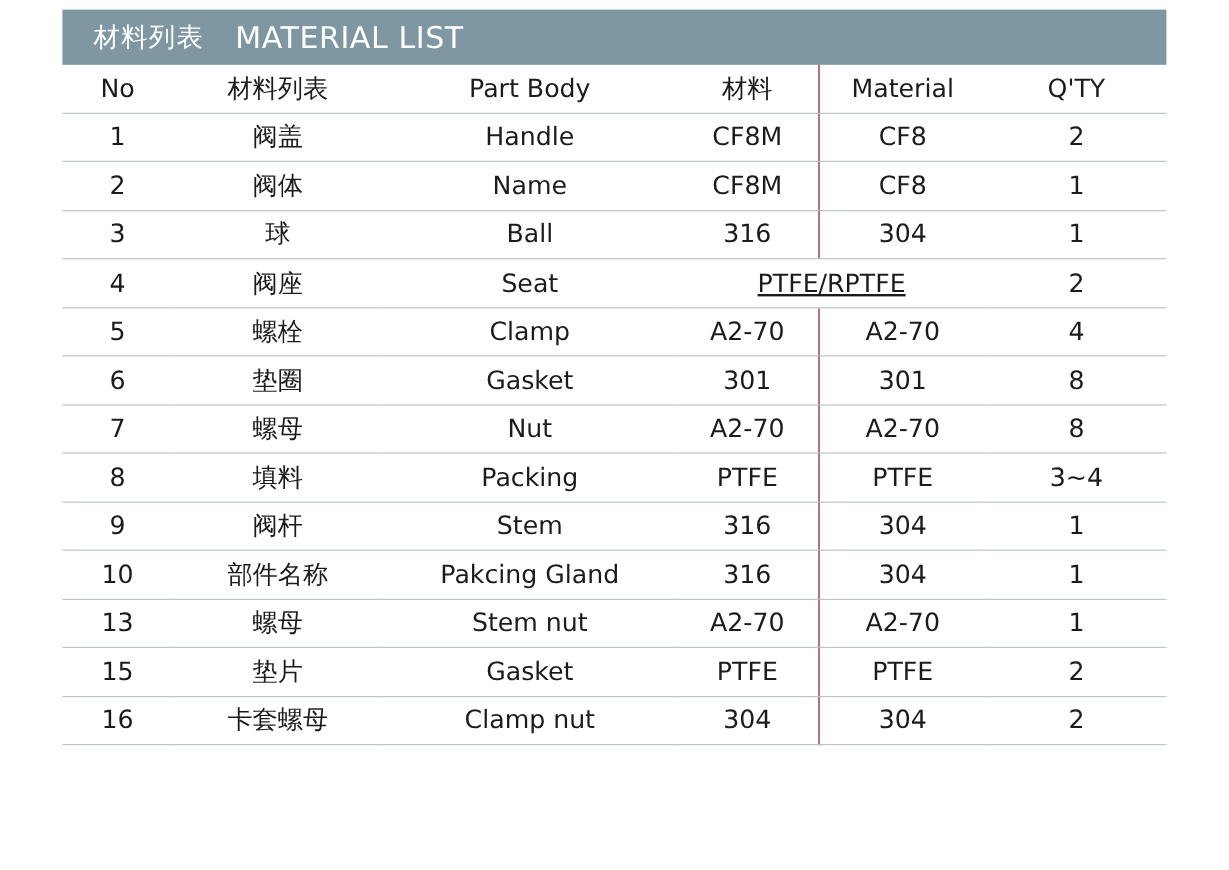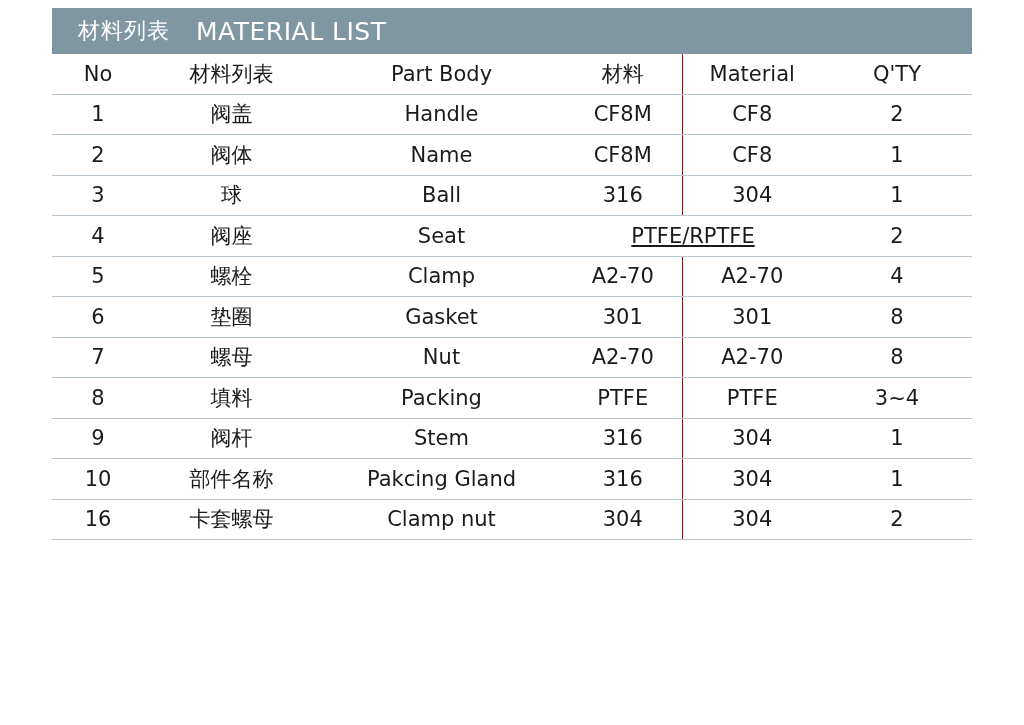--- a/index.html
+++ b/index.html
@@ -185,20 +185,36 @@
         </tr>
         <tr>
           <td>10</td>
           <td>部件名称</td>
           <td>Pakcing Gland</td>
           <td class="sep-left">316</td>
           <td>304</td>
           <td>1</td>
         </tr>
         <tr>
+          <td>13</td>
+          <td>螺母</td>
+          <td>Stem nut</td>
+          <td class="sep-left">A2-70</td>
+          <td>A2-70</td>
+          <td>1</td>
+        </tr>
+        <tr>
+          <td>15</td>
+          <td>垫片</td>
+          <td>Gasket</td>
+          <td class="sep-left">PTFE</td>
+          <td>PTFE</td>
+          <td>2</td>
+        </tr>
+        <tr>
           <td>16</td>
           <td>卡套螺母</td>
           <td>Clamp nut</td>
           <td class="sep-left">304</td>
           <td>304</td>
           <td>2</td>
         </tr>
       </tbody>
   </table>
 

